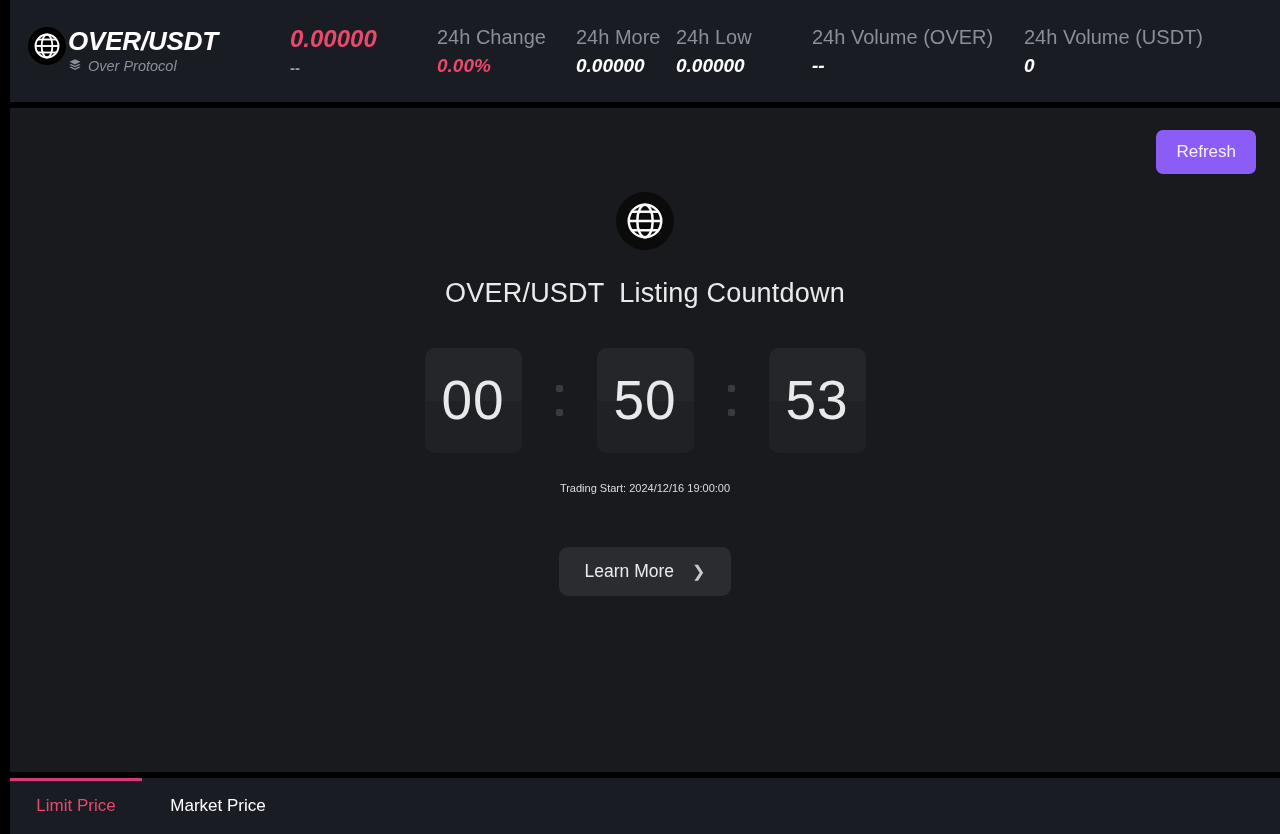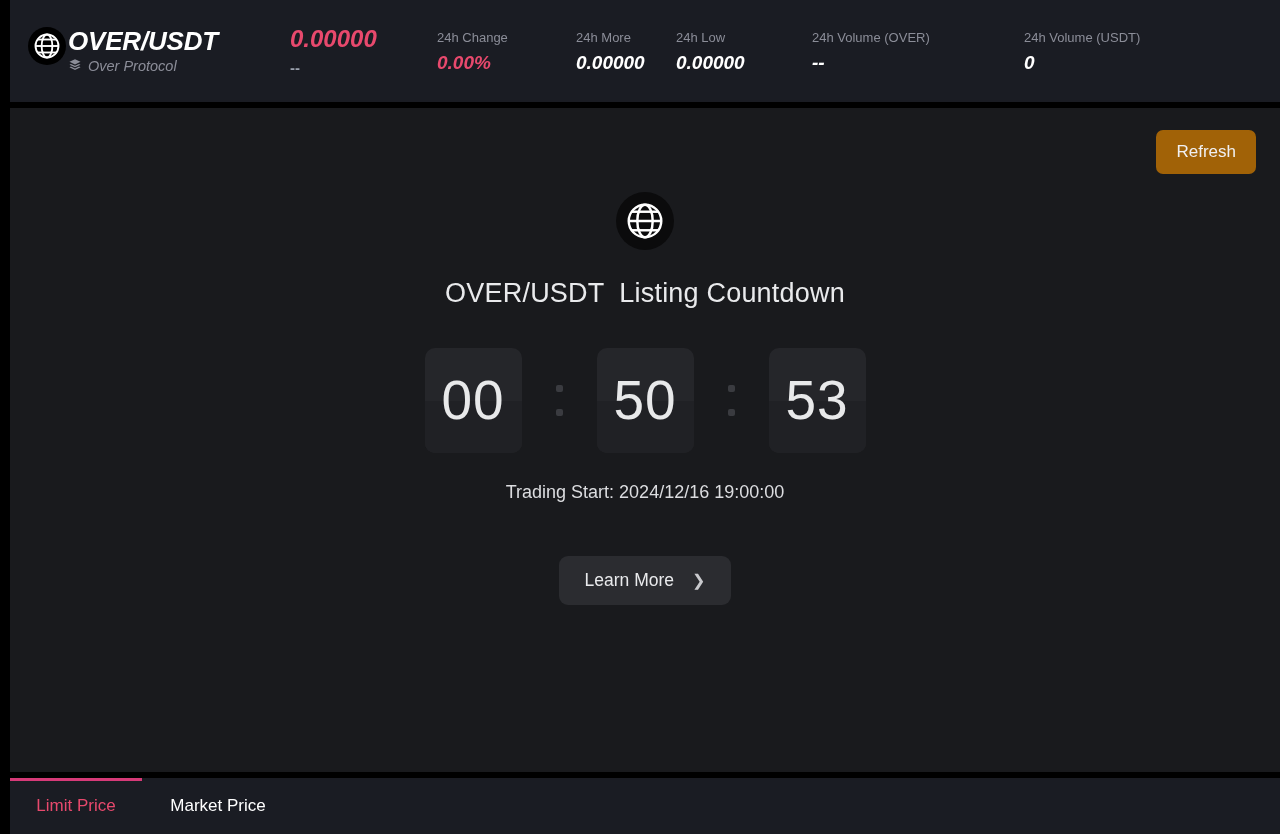--- a/index.html
+++ b/index.html
@@ -72,21 +72,21 @@
   }
 
   .stat {
     display: flex;
     flex-direction: column;
     justify-content: center;
     gap: 9px;
     flex: 0 0 auto;
   }
   .stat-label {
-    font-size: 13px;
+    font-size: 20px;
     color: #8b8d98;
     line-height: 1;
     white-space: nowrap;
   }
   .stat-value {
     font-size: 19px;
     font-weight: bold;
     color: #ffffff;
     line-height: 1;
     white-space: nowrap;
@@ -111,21 +111,21 @@
     background: #191a1d;
     flex: 1 1 auto;
     position: relative;
     overflow: hidden;
   }
 
   .refresh-btn {
     position: absolute;
     top: 22px;
     right: 24px;
-    background: #a16207;
+    background: #8b5cf6;
     color: #f0f0f2;
     border: none;
     border-radius: 7px;
     font-size: 17px;
     font-family: "Liberation Sans", sans-serif;
     padding: 12px 20px;
     cursor: pointer;
   }
 
   .countdown-wrap {
@@ -204,21 +204,21 @@
   .colon i {
     display: block;
     width: 7px;
     height: 7px;
     border-radius: 2px;
     background: #3a3b40;
   }
 
   .trading-start {
     margin-top: 29px;
-    font-size: 18px;
+    font-size: 11px;
     color: #dcdde0;
   }
 
   .learn-more {
     margin-top: 53px;
     background: #2b2c30;
     border: none;
     border-radius: 9px;
     color: #e9eaec;
     font-size: 17.5px;

